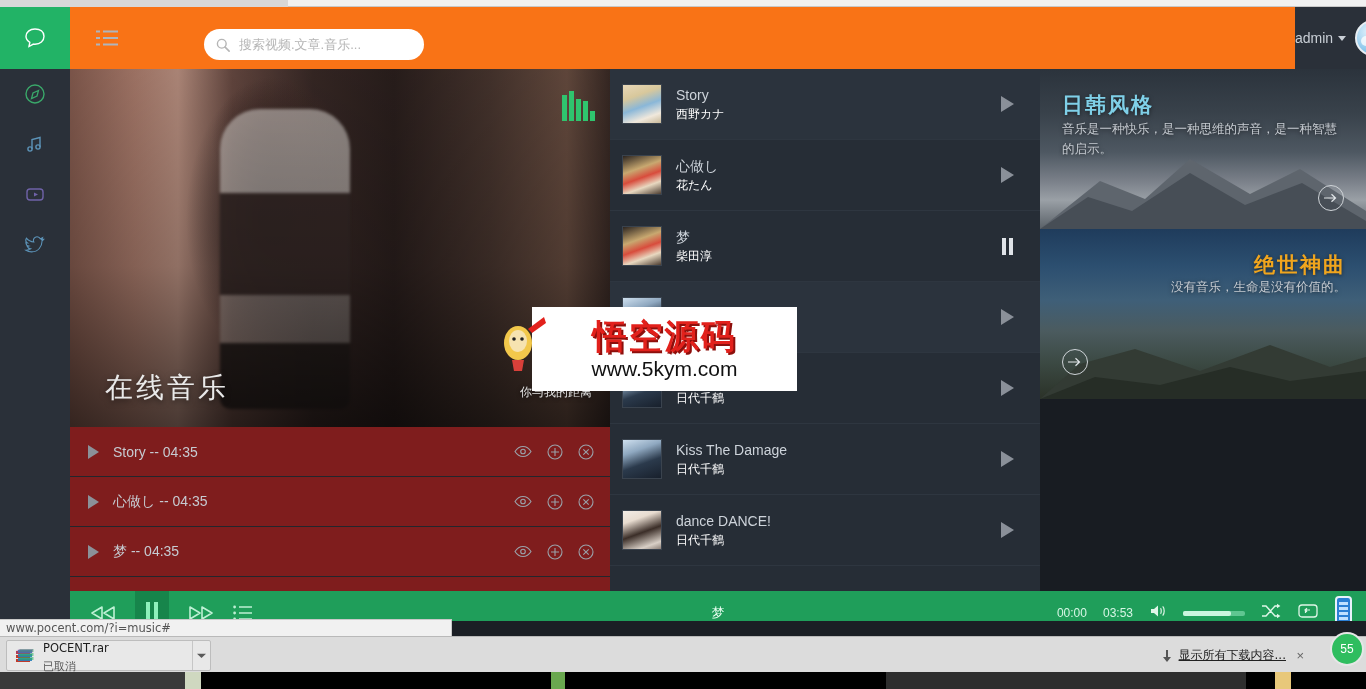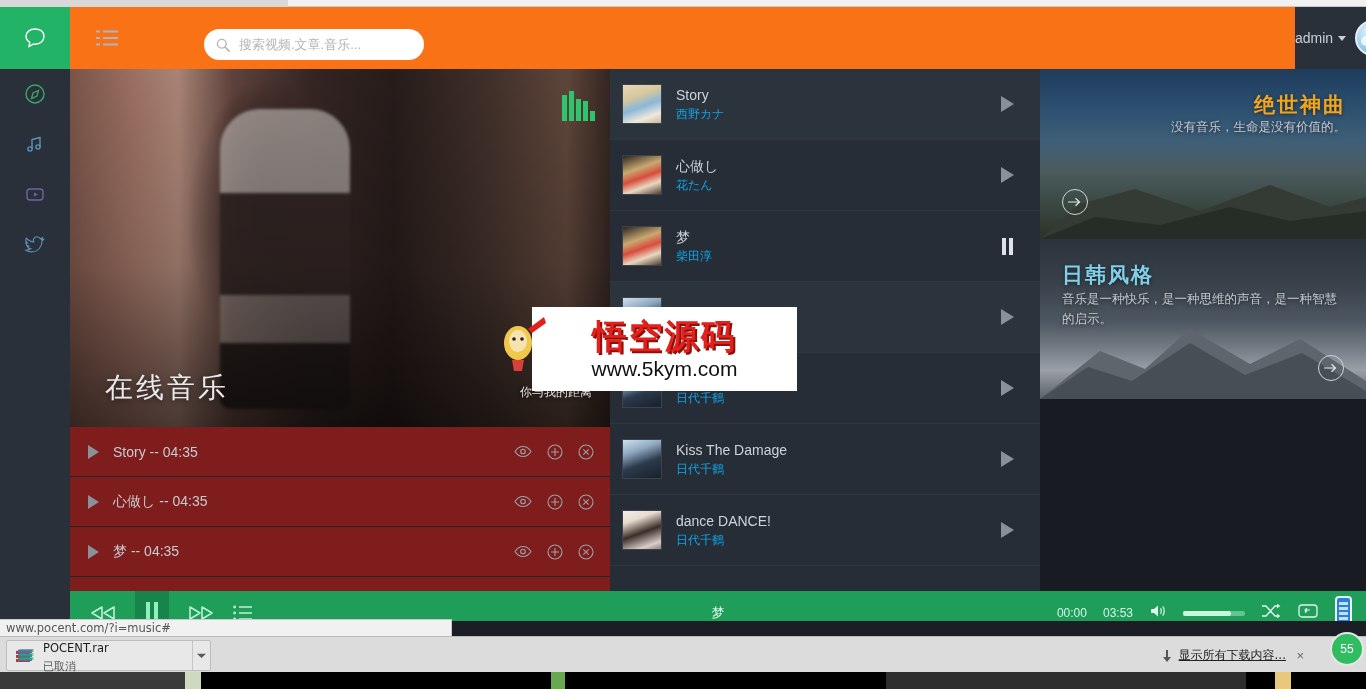--- a/index.html
+++ b/index.html
@@ -81,21 +81,21 @@
   .track-acts svg { display:block; }
 
   
   .song-list { width:430px; height:522px; overflow:hidden; }
   .song { position:relative; height:71px; display:flex; align-items:center; padding:0 22px 0 12px;
      border-bottom:1px solid #2e3640; }
   .song.alt { background:#2b333d; }
   .song-thumb { width:40px; height:40px; flex:0 0 auto; margin-right:14px; border:1px solid #3a434e; }
   .song-meta { flex:1; min-width:0; }
   .song-name { color:#cdd3da; font-size:14px; line-height:17px; }
-  .song-artist { color:#0ea5e9; font-size:12px; line-height:16px; margin-top:2px; }
+  .song-artist { color:#ffffff; font-size:12px; line-height:16px; margin-top:2px; }
   .song-btn { width:22px; display:flex; justify-content:center; }
   .tri-out { width:0;height:0;border-top:8px solid transparent;border-bottom:8px solid transparent;
      border-left:13px solid #8a9099; }
   .pause-ic { display:flex; gap:3px; }
   .pause-ic i { display:block; width:4px; height:17px; background:#dfe3e8; }
 
   
   .rcard { position:relative; width:326px; height:160px; overflow:hidden; }
   .rcard.c1 { background:linear-gradient(to bottom,#2b333c 0%,#39424b 28%,#4e5862 52%,#7a8089 70%,#9aa0a6 82%,#5a6168 100%); }
   .rcard.c2 { height:170px;
@@ -380,41 +380,41 @@
         <div class="song-btn">
             <span class="tri-out"></span>
           </div>
       </div>
 
     </div>
   </div>
 
   <div class="col-right">
 
+    <div class="rcard c1">
+      <svg class="mtn" viewBox="0 0 326 90" preserveAspectRatio="none">
+        <path d="M0 90 L60 42 L105 60 L150 20 L210 55 L260 30 L326 72 L326 90z" fill="#5e656d"></path>
+        <path d="M0 90 L48 58 L92 72 L150 34 L205 66 L262 44 L326 82 L326 90z" fill="#474e56"></path>
+      </svg>
+      <div class="rcard-title">日韩风格</div>
+      <div class="rcard-desc">音乐是一种快乐，是一种思维的声音，是一种智慧的启示。</div>
+      <div class="arrow-btn">
+        <svg width="14" height="10" viewBox="0 0 14 10">
+            <path d="M0 5h11M7.5 1.2 11.5 5 7.5 8.8" stroke="#e3e7ea" stroke-width="1.2" fill="none"></path>
+          </svg>
+      </div>
+    </div>
+
     <div class="rcard c2">
       <svg class="mtn" viewBox="0 0 326 90" preserveAspectRatio="none">
         <path d="M0 90 L40 55 L95 40 L160 62 L230 36 L290 58 L326 48 L326 90z" fill="#333b34"></path>
         <path d="M0 90 L55 68 L120 76 L190 58 L250 72 L326 62 L326 90z" fill="#262d26"></path>
       </svg>
       <div class="rcard-title">绝世神曲</div>
       <div class="rcard-desc">没有音乐，生命是没有价值的。</div>
-      <div class="arrow-btn">
-        <svg width="14" height="10" viewBox="0 0 14 10">
-            <path d="M0 5h11M7.5 1.2 11.5 5 7.5 8.8" stroke="#e3e7ea" stroke-width="1.2" fill="none"></path>
-          </svg>
-      </div>
-    </div>
-
-    <div class="rcard c1">
-      <svg class="mtn" viewBox="0 0 326 90" preserveAspectRatio="none">
-        <path d="M0 90 L60 42 L105 60 L150 20 L210 55 L260 30 L326 72 L326 90z" fill="#5e656d"></path>
-        <path d="M0 90 L48 58 L92 72 L150 34 L205 66 L262 44 L326 82 L326 90z" fill="#474e56"></path>
-      </svg>
-      <div class="rcard-title">日韩风格</div>
-      <div class="rcard-desc">音乐是一种快乐，是一种思维的声音，是一种智慧的启示。</div>
       <div class="arrow-btn">
         <svg width="14" height="10" viewBox="0 0 14 10">
             <path d="M0 5h11M7.5 1.2 11.5 5 7.5 8.8" stroke="#e3e7ea" stroke-width="1.2" fill="none"></path>
           </svg>
       </div>
     </div>
 
     <div class="rfill"></div>
   </div>
 

